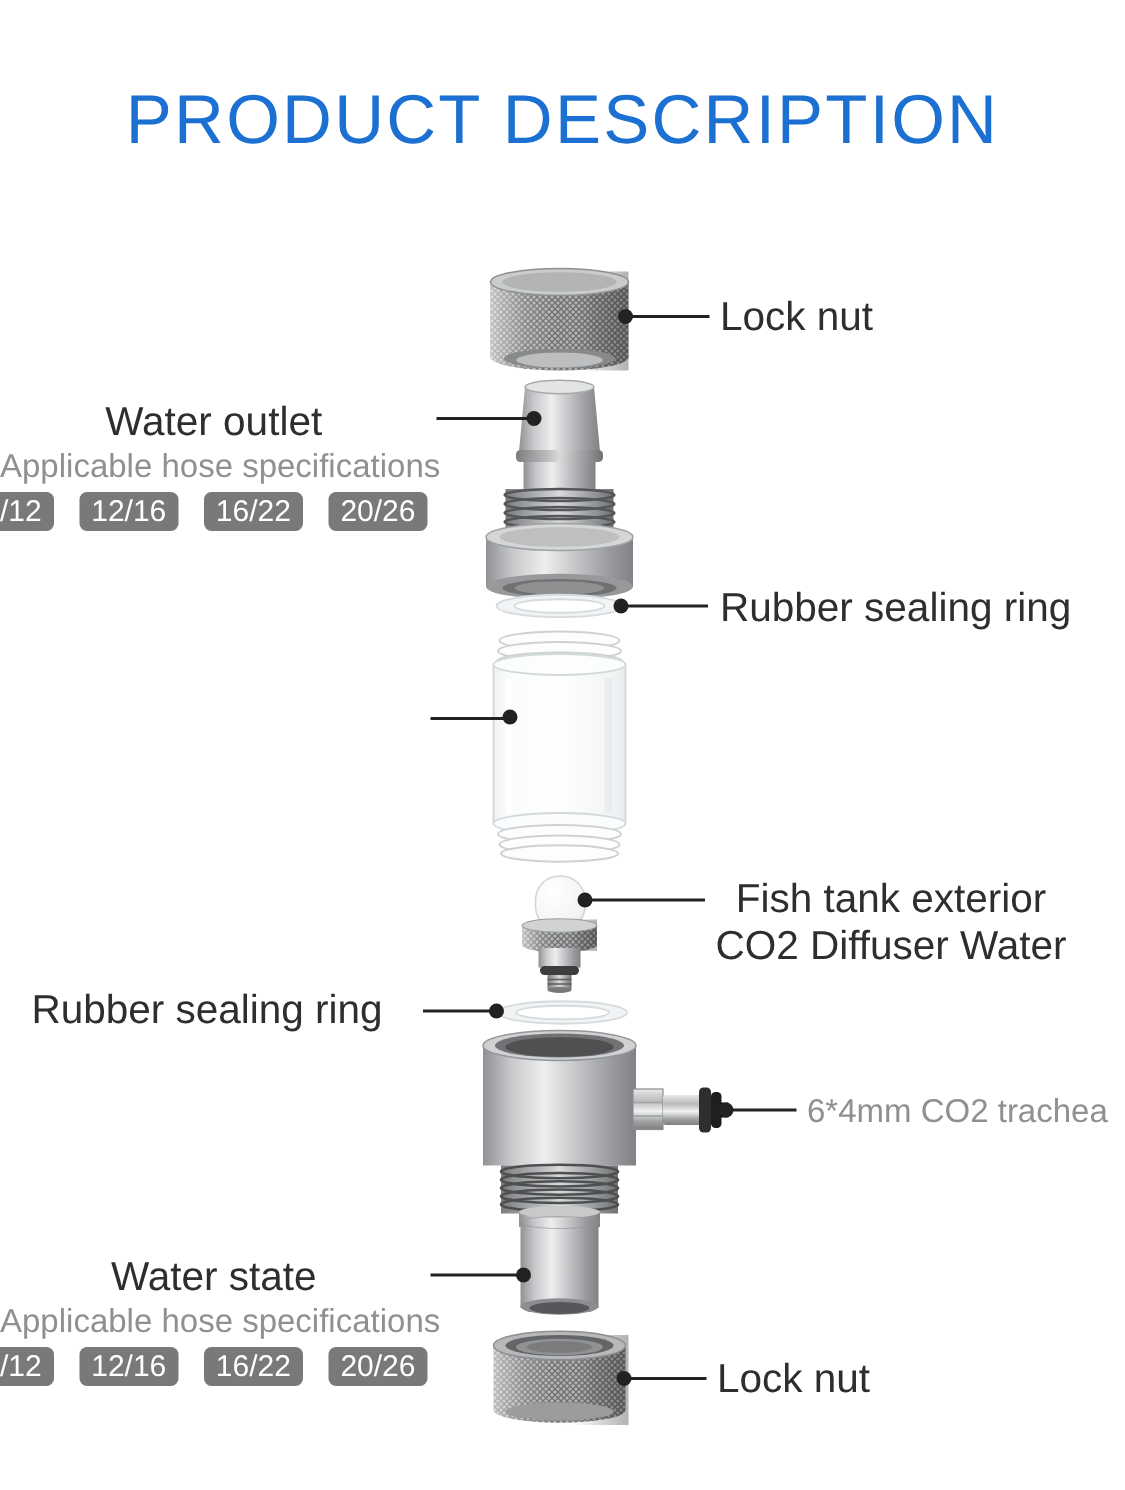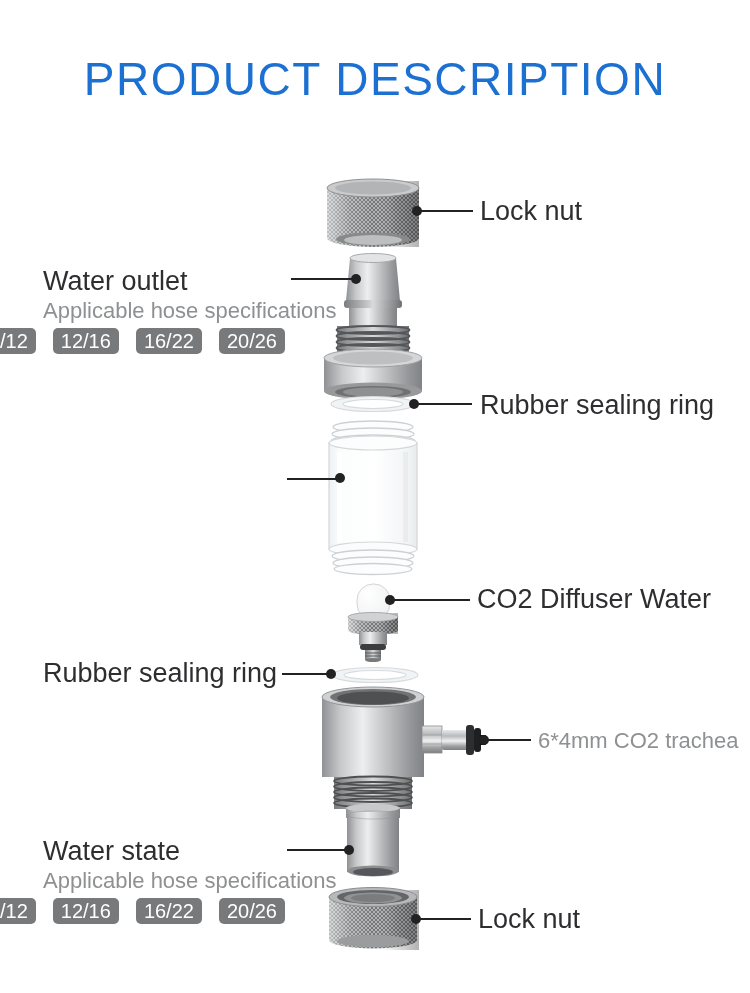--- a/index.html
+++ b/index.html
@@ -12,21 +12,21 @@
     background:#ffffff; overflow:hidden;
     font-family:"Liberation Sans","DejaVu Sans",sans-serif;
   }
   .page-title{
     position:absolute; left:0; right:0; top:52px; margin:0;
     text-align:center; font-size:46px; font-weight:400; letter-spacing:1.5px;
     color:var(--title,#1b70d1);
   }
   .diagram-svg{position:absolute; left:0; top:0;}
   .callout{position:absolute;}
-  .callout.left{text-align:left;padding-left:43px;}
+  .callout.left{text-align:center;}
   .callout.right{text-align:center;}
   .co-label{font-size:27px; line-height:30px; color:var(--label,#2e2e30); white-space:nowrap;}
   .co-label.two-line{line-height:31px;}
   .co-note{font-size:22px; line-height:28px; color:var(--muted,#8e9092); white-space:nowrap; margin-top:1px;}
   .tag-row{display:flex; gap:17px; margin-top:3px;}
   .tag-row.right-align{justify-content:flex-end;}
   .tag{
     display:inline-block; background:var(--tag-bg,#77797b); color:var(--tag-text,#fff);
     font-size:20px; line-height:26px; padding:0 8px; border-radius:5px; white-space:nowrap;
   }
@@ -237,20 +237,21 @@
       <span class="tag">20/26</span>
     </div>
   </div>
 
   <div class="callout right" style="left:480px; top:390px;">
     <div class="co-label">Rubber sealing ring</div>
   </div>
 
 
   <div class="callout right" style="left:477px; top:584px;">
+    <div class="co-label two-line">Fish tank exterior</div>
     <div class="co-label two-line">CO2 Diffuser Water</div>
   </div>
 
   <div class="callout left" style="left:0; right:474px; top:658px;">
     <div class="co-label">Rubber sealing ring</div>
   </div>
 
   <div class="callout right" style="left:538px; top:726px;">
     <div class="co-note">6*4mm CO2 trachea</div>
   </div>

